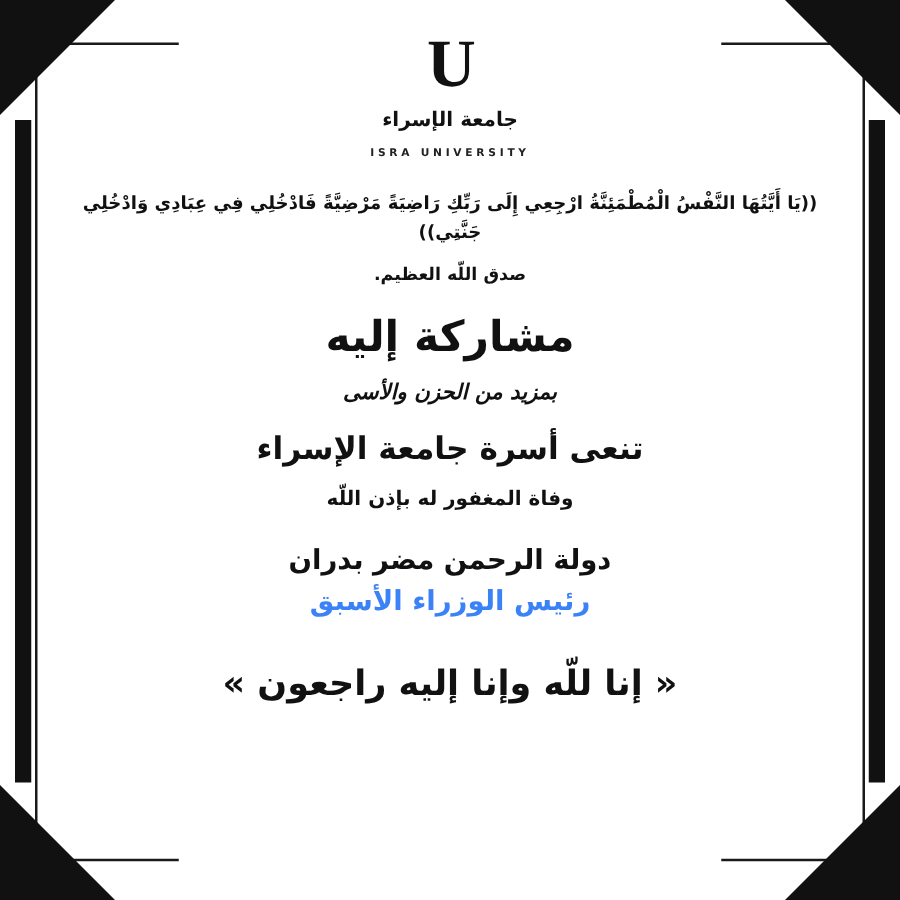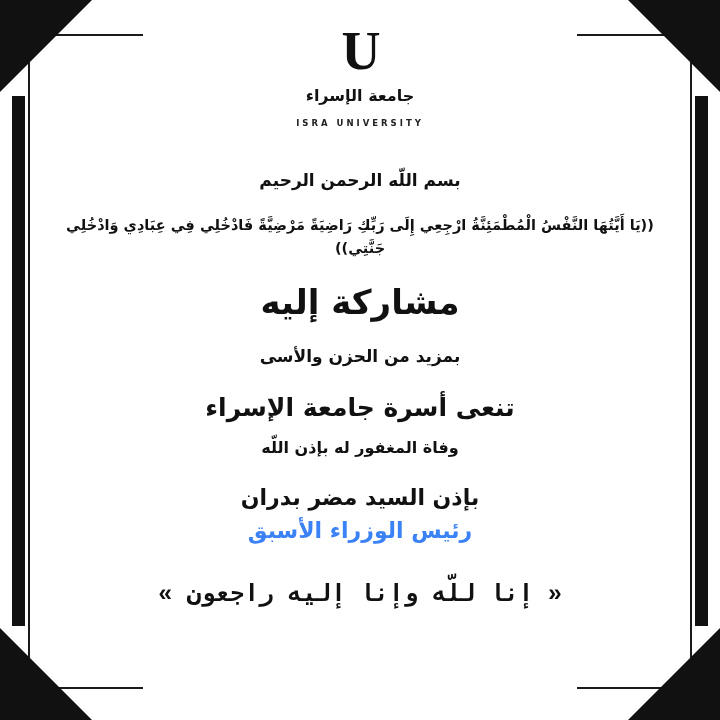--- a/index.html
+++ b/index.html
@@ -178,27 +178,28 @@
     color: #111111;
   }
   .headline {
     margin-top: 22px;
     font-size: 34px;
     font-weight: bold;
     letter-spacing: 6px;
     color: #111111;
   }
   .subline {
-    margin-top: 24px;
+    margin-top: 14px;
     font-size: 17px;
     font-weight: bold;
     color: #111111;
+    font-style: italic;
   }
   .org-line {
-    margin-top: 27px;
+    margin-top: 20px;
     font-size: 25px;
     font-weight: bold;
     color: #111111;
   }
   .death-line {
     margin-top: 16px;
     font-size: 16px;
     font-weight: bold;
     color: #111111;
   }
@@ -209,24 +210,23 @@
     color: #111111;
   }
   .deceased-title {
     margin-top: 8px;
     font-size: 22px;
     font-weight: bold;
     color: #3b82f6;
   }
   .closing {
     margin-top: 36px;
-    font-size: 24px;
-    font-weight: bold;
-    color: #111111;
-    font-family: Liberation Mono, monospace;
+    font-size: 28px;
+    font-weight: bold;
+    color: #111111;
   }
 </style>
 </head>
 <body>
 
 <div id="card">
 
   <div class="corner corner-tl"></div>
   <div class="corner corner-tr"></div>
   <div class="corner corner-bl"></div>
@@ -243,27 +243,27 @@
   <div class="accent-left"></div>
 
   <div class="content">
 
     <div class="logo-block">
       <div class="logo-mark">U</div>
       <div class="logo-ar">جامعة الإسراء</div>
       <div class="logo-en">ISRA UNIVERSITY</div>
     </div>
 
-    <div class="basmala">بسم اللّه الرحمن الرحيم</div>
     <div class="verse">((يَا أَيَّتُهَا النَّفْسُ الْمُطْمَئِنَّةُ ارْجِعِي إِلَى رَبِّكِ رَاضِيَةً مَرْضِيَّةً فَادْخُلِي فِي عِبَادِي وَادْخُلِي جَنَّتِي))</div>
+    <div class="sadaqa">صدق اللّه العظيم.</div>
 
     <div class="headline">مشاركة إليه</div>
     <div class="subline">بمزيد من الحزن والأسى</div>
     <div class="org-line">تنعى أسرة جامعة الإسراء</div>
     <div class="death-line">وفاة المغفور له بإذن اللّه</div>
 
-    <div class="deceased-name">بإذن السيد مضر بدران</div>
+    <div class="deceased-name">دولة الرحمن مضر بدران</div>
     <div class="deceased-title">رئيس الوزراء الأسبق</div>
 
     <div class="closing">« إنا للّه وإنا إليه راجعون »</div>
 
   </div>
 </div>
 
 </body></html>

